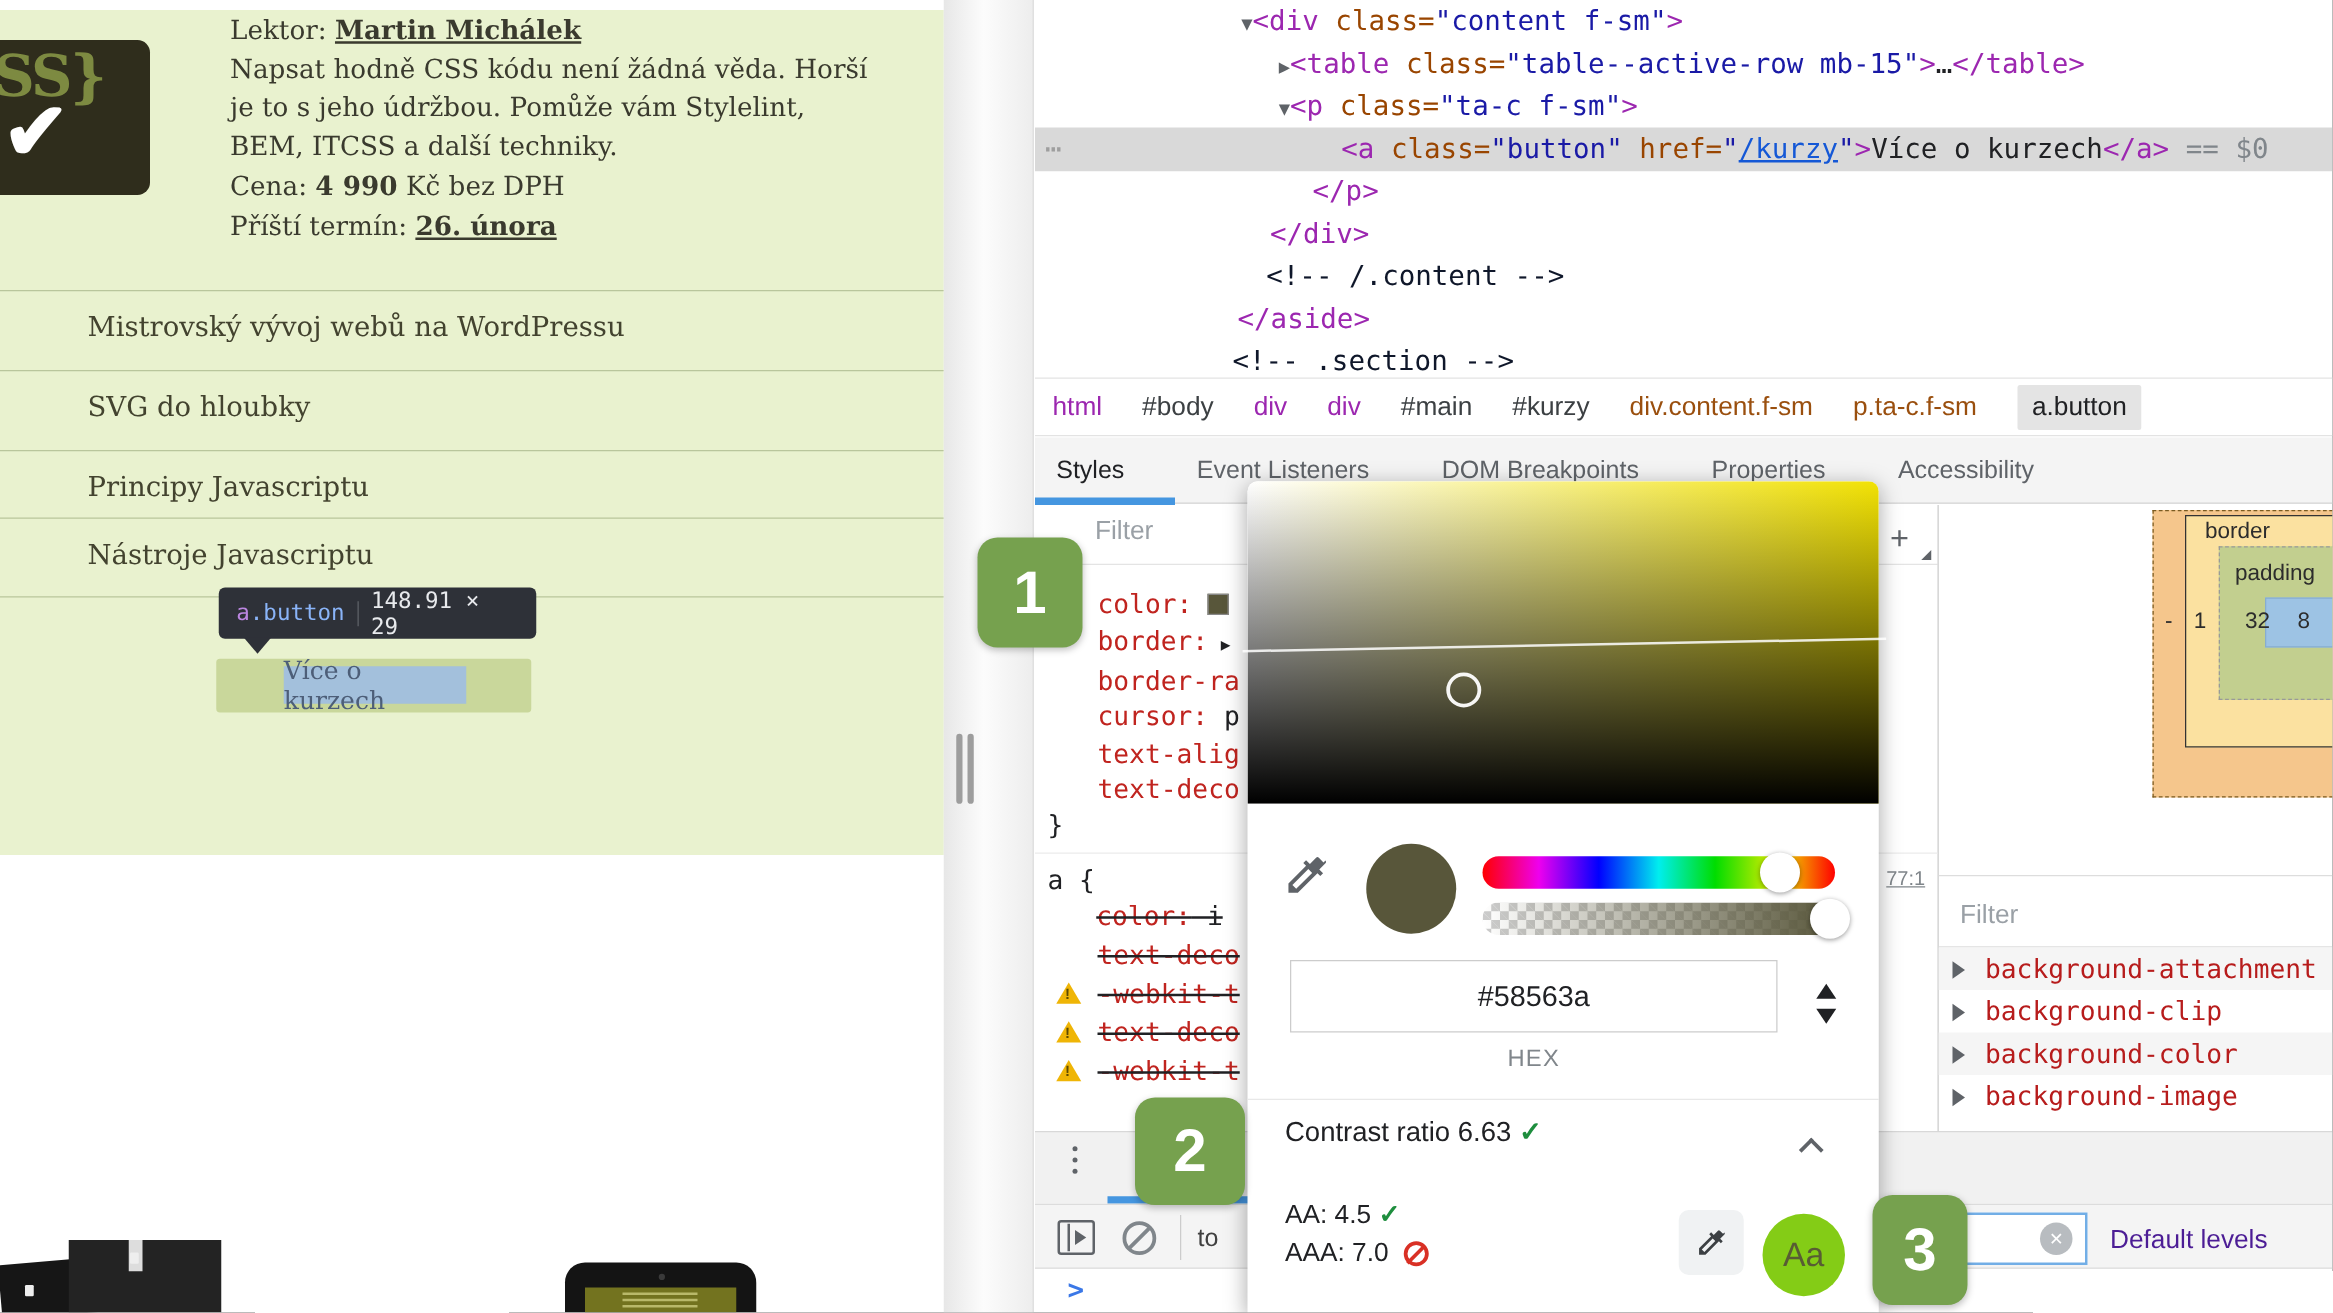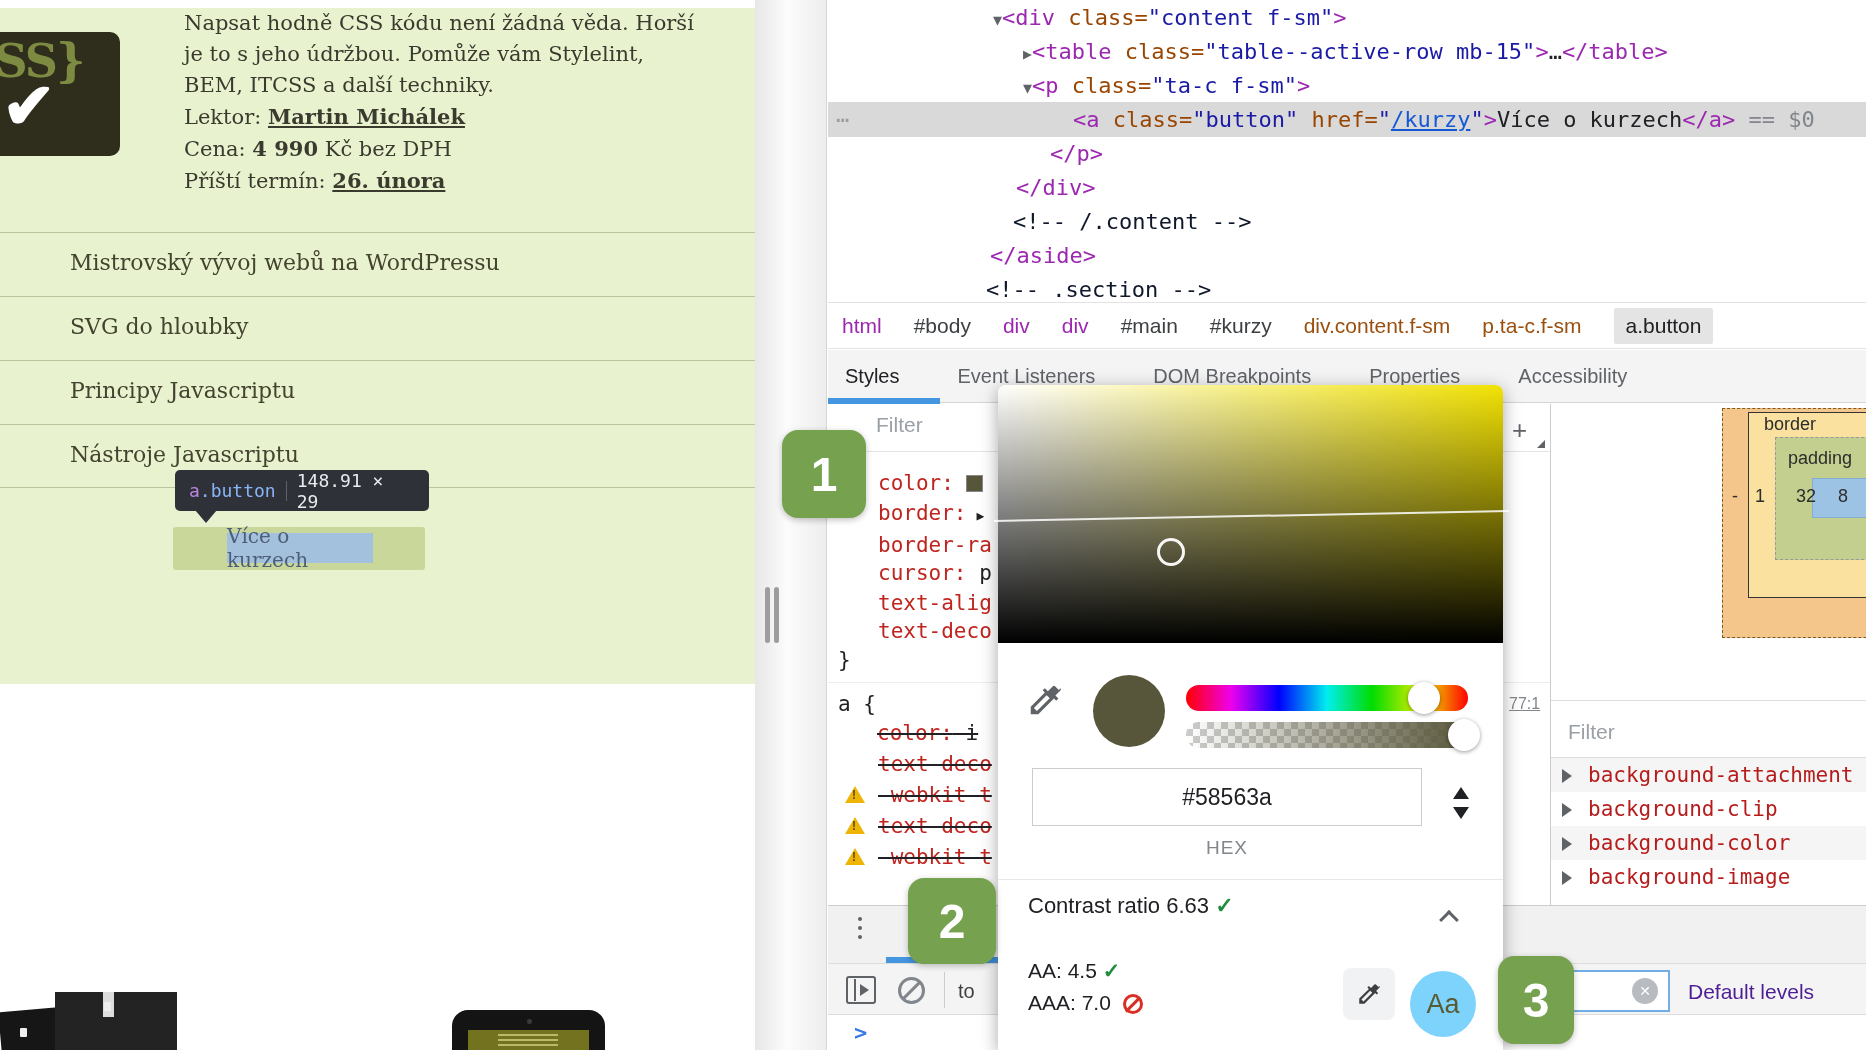--- a/index.html
+++ b/index.html
@@ -128,48 +128,48 @@
   .spin-down{position:absolute;left:455px;top:422px;width:0;height:0;border-left:8px solid transparent;border-right:8px solid transparent;border-top:12px solid #202124;}
   .hexlabel{position:absolute;left:34px;top:452px;width:390px;text-align:center;font-size:19px;letter-spacing:1px;color:#80868b;}
   .p-div{position:absolute;left:0;top:494px;width:505px;height:1px;background:#e8e8e8;}
   .contrast{position:absolute;left:30px;top:508px;font-size:22px;color:#202124;}
   .check{color:#1e8e3e;font-weight:bold;}
   .chev-up{position:absolute;left:444px;top:528px;width:14px;height:14px;border-top:3px solid #5f6368;border-right:3px solid #5f6368;transform:rotate(-45deg);}
   .aa-row{position:absolute;left:30px;font-size:21px;color:#202124;}
   .noentry{display:inline-block;position:relative;width:20px;height:20px;border:3px solid #d93025;border-radius:50%;vertical-align:-4px;margin-left:6px;}
   .noentry::after{content:"";position:absolute;left:-3px;top:6px;width:20px;height:3px;background:#d93025;transform:rotate(-45deg);}
   .dropper-btn{position:absolute;left:345px;top:583px;width:52px;height:52px;background:#f0f2f3;border-radius:8px;display:flex;align-items:center;justify-content:center;}
-  .aa-circle{position:absolute;left:412px;top:586px;width:66px;height:66px;border-radius:50%;background:#7dd3fc;display:flex;align-items:center;justify-content:center;font-size:27px;color:#585c34;}
+  .aa-circle{position:absolute;left:412px;top:586px;width:66px;height:66px;border-radius:50%;background:#84cc16;display:flex;align-items:center;justify-content:center;font-size:27px;color:#585c34;}
 
   
   .badge{background:#76a14e;border-radius:16px;color:#fff;font:bold 48px "Liberation Sans",sans-serif;display:flex;align-items:center;justify-content:center;box-shadow:0 2px 6px rgba(0,0,0,.25);z-index:10;}
 </style>
 </head>
 <body>
 
 <div id="root">
 
   <div class="abs green-panel"></div>
 
   <div class="abs logo-box">
     <span class="logo-text">CSS}</span>
     <span class="logo-check">✔</span>
   </div>
 
   <div class="abs intro">
+    <div><span>Lektor: </span><b><u>Martin Michálek</u></b></div>
     <div>Napsat hodně CSS kódu není žádná věda. Horší je to s jeho údržbou. Pomůže vám Stylelint, BEM, ITCSS a další techniky.</div>
-    <div><span>Lektor: </span><b><u>Martin Michálek</u></b></div>
     <div><span>Cena: </span><b>4 990</b><span> Kč bez DPH</span></div>
     <div><span>Příští termín: </span><b><u>26. února</u></b></div>
   </div>
 
   <div class="abs course-row" style="top:232px;"><span>Mistrovský vývoj webů na WordPressu</span></div>
   <div class="abs course-row" style="top:296px;"><span>SVG do hloubky</span></div>
   <div class="abs course-row" style="top:360px;"><span>Principy Javascriptu</span></div>
-  <div class="abs course-row last" style="top:424px;"><span>Nástroje Javascriptu</span></div>
+  <div class="abs course-row last" style="top:414px;"><span>Nástroje Javascriptu</span></div>
 
   <div class="abs btn-outer"></div>
   <div class="abs btn-content">
       <span>Více o kurzech</span>
     </div>
 
   <div class="abs tooltip">
     <span><span class="tt-tag">a</span><span class="tt-cls">.button</span></span>
     <span class="tt-div"></span>
     <span class="tt-size">148.91 × 29</span>

